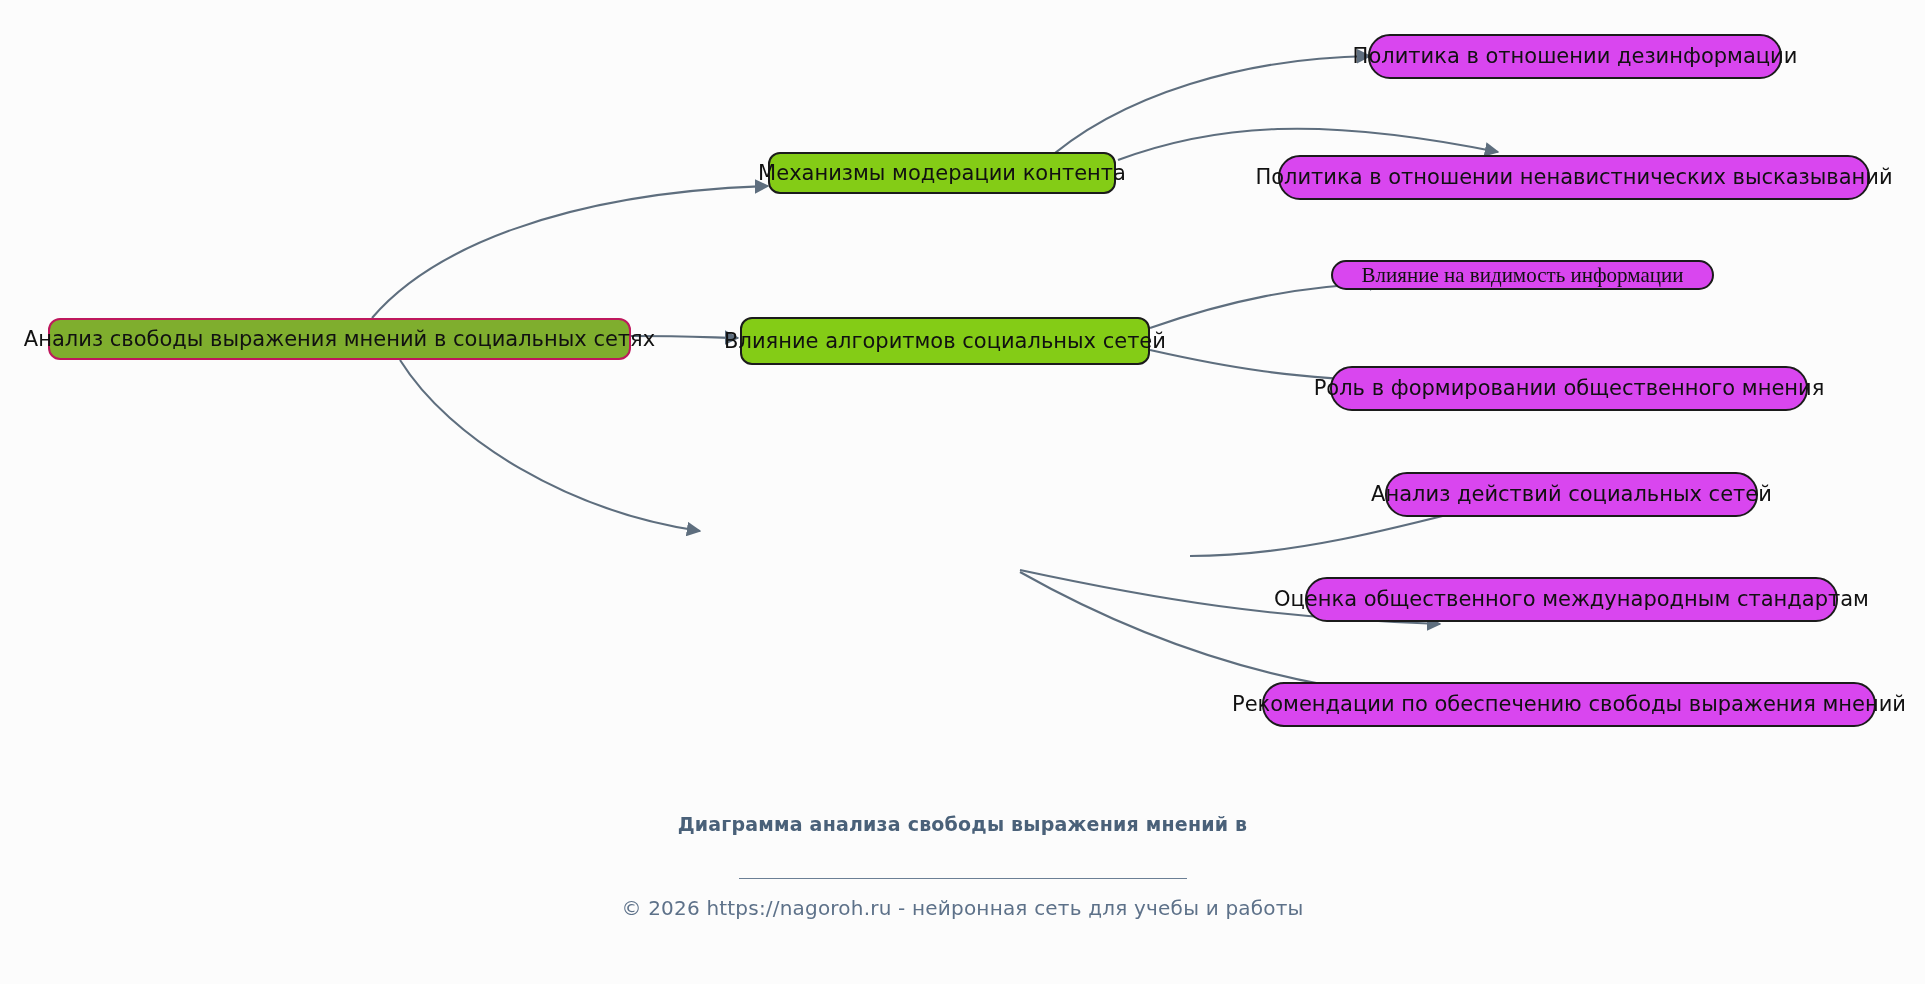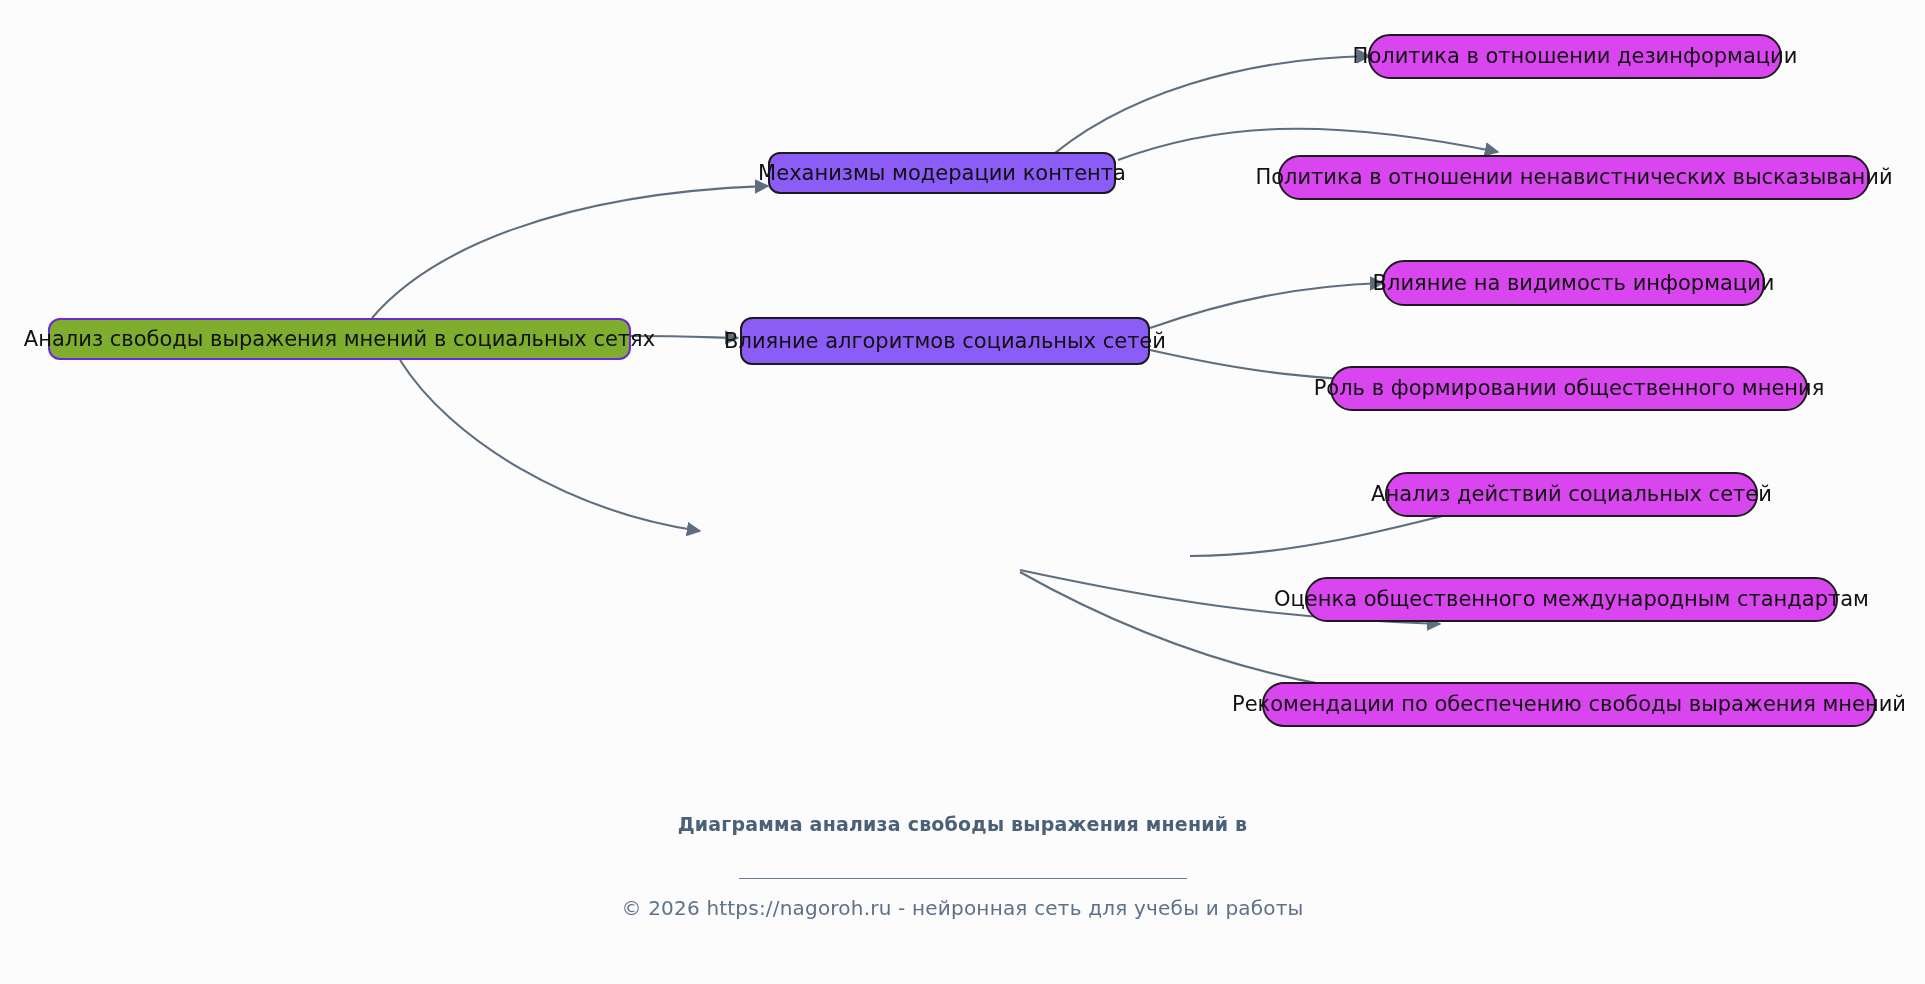--- a/index.html
+++ b/index.html
@@ -20,28 +20,28 @@
     display:flex;
     align-items:center;
     justify-content:center;
     white-space:nowrap;
     line-height:1;
   }
   .node .txt{display:block;}
 
   .node-root{
     background:#7FAE2E;
-    border:2px solid #6d28d9;
+    border:2px solid #be185d;
     border-radius:12px;
     color:#111111;
     font-size:21px;
     padding:0 10px;
   }
   .node-branch{
-    background:#8b5cf6;
+    background:#84cc16;
     border:2px solid #1b1b1b;
     border-radius:12px;
     color:#111111;
     font-size:21px;
     padding:0 16px;
   }
   .node-leaf{
     background:#d946ef;
     border:2px solid #1b1b1b;
     border-radius:22px;
@@ -126,21 +126,21 @@
   </div>
 
   <div class="node node-leaf" style="left:1278px;top:155px;width:592px;height:45px;">
     <span class="txt">Политика в отношении ненавистнических высказываний</span>
   </div>
 
   <div class="node node-branch" style="left:740px;top:317px;width:410px;height:48px;">
     <span class="txt">Влияние алгоритмов социальных сетей</span>
   </div>
 
-  <div class="node node-leaf" style="left:1382px;top:260px;width:383px;height:46px;">
+  <div class="node node-leaf" style="left:1331px;top:260px;width:383px;height:30px;font-family:Liberation Serif, serif;">
     <span class="txt">Влияние на видимость информации</span>
   </div>
 
   <div class="node node-leaf" style="left:1330px;top:366px;width:478px;height:45px;">
     <span class="txt">Роль в формировании общественного мнения</span>
   </div>
 
 
   <div class="node node-leaf" style="left:1385px;top:472px;width:373px;height:45px;">
     <span class="txt">Анализ действий социальных сетей</span>

